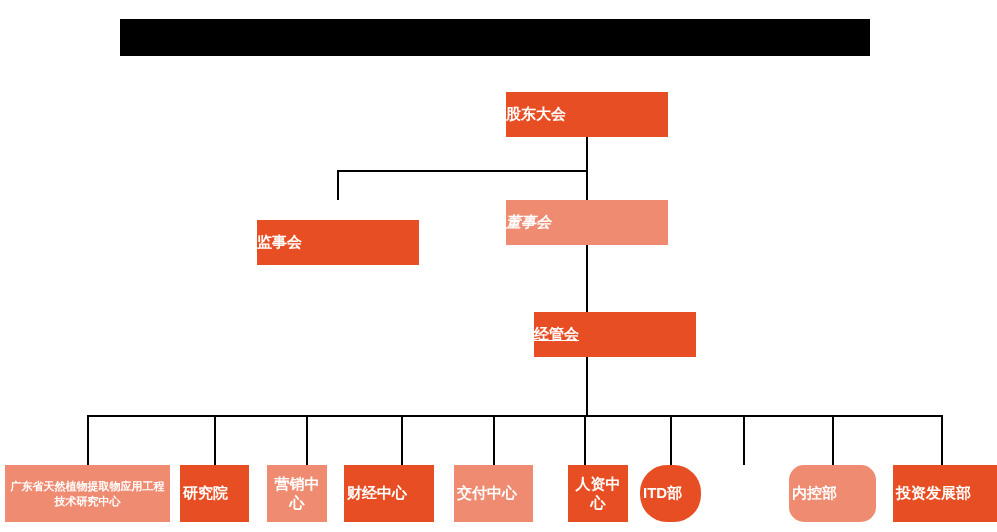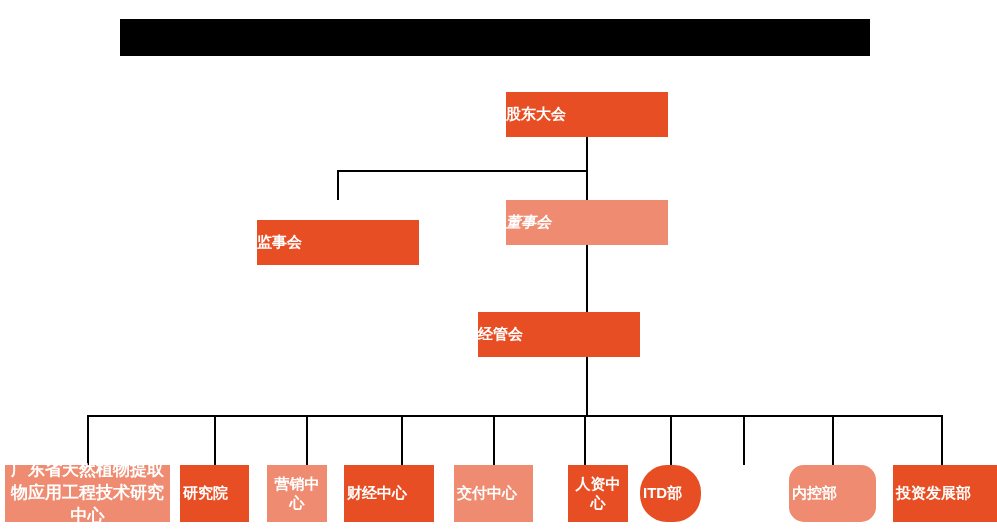--- a/index.html
+++ b/index.html
@@ -40,21 +40,21 @@
     height: 45px;
     font-size: 15px;
   }
   .dept {
     top: 465px;
     height: 57px;
     font-size: 15px;
     padding: 3px;
   }
   .dept .lbl.small {
-    font-size: 17px;
+    font-size: 11px;
     line-height: 1.35;
   }
   .line {
     position: absolute;
     background: #000000;
   }
   .vline { width: 2px; }
   .hline { height: 2px; }
 </style>
 </head>
@@ -69,21 +69,21 @@
   </div>
 
   <div class="node deep top-node" style="left:257px; top:200px;margin-top:20px;">
     <span class="lbl">监事会</span>
   </div>
 
   <div class="node salmon top-node" style="left:506px; top:200px;font-style:italic;">
     <span class="lbl">董事会</span>
   </div>
 
-  <div class="node deep top-node" style="left:478px; top:312px;">
+  <div class="node deep top-node" style="left:534px; top:312px;text-decoration:underline;">
     <span class="lbl">经管会</span>
   </div>
 
   <div class="line vline" style="left:586px; top:137px; height:33px;"></div>
   <div class="line hline" style="left:337px; top:170px; width:251px;"></div>
   <div class="line vline" style="left:337px; top:170px; height:30px;"></div>
   <div class="line vline" style="left:586px; top:170px; height:30px;"></div>
   <div class="line vline" style="left:586px; top:245px; height:67px;"></div>
   <div class="line vline" style="left:586px; top:357px; height:58px;"></div>
   <div class="line hline" style="left:87px; top:415px; width:856px;"></div>

